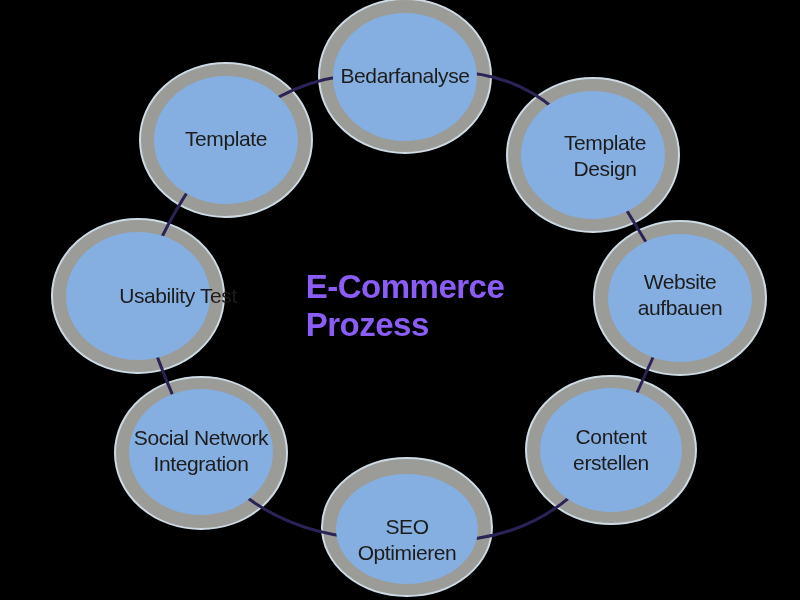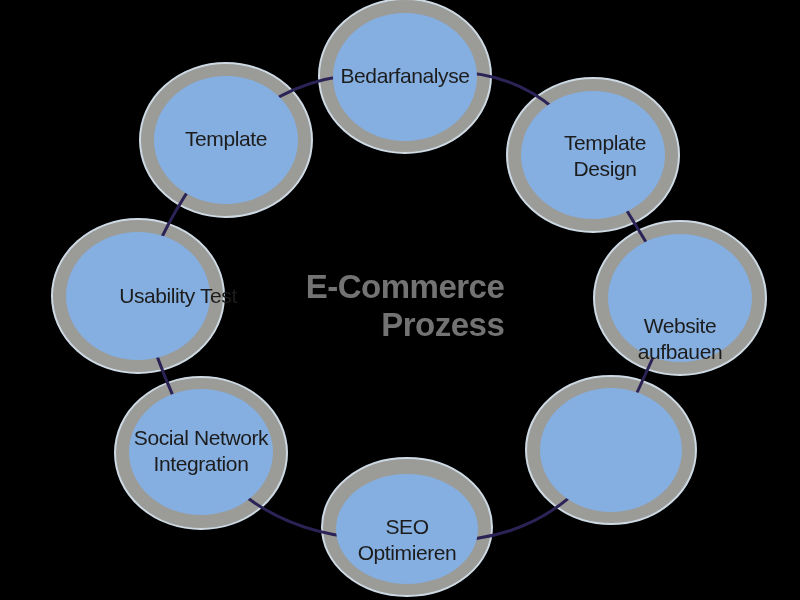--- a/index.html
+++ b/index.html
@@ -32,26 +32,26 @@
     letter-spacing: -0.4px;
     color: #1c1c1c;
     pointer-events: none;
   }
   .diagram-title {
     position: absolute;
     left: 405px;
     top: 306px;
     transform: translate(-50%, -50%);
     white-space: pre-line;
-    text-align: right;
+    text-align: left;
     font-size: 33px;
     line-height: 38px;
     font-weight: bold;
     letter-spacing: -0.5px;
-    color: #737373;
+    color: #8b5cf6;
   }
 </style>
 </head>
 <body>
 
 <div class="stage">
 
   <svg width="800" height="600" viewBox="0 0 800 600">
 
     <g>
@@ -84,22 +84,24 @@
       <ellipse cx="407" cy="529" rx="71" ry="55" fill="#85afe0"></ellipse>
       <ellipse cx="201" cy="452" rx="72" ry="63" fill="#85afe0"></ellipse>
       <ellipse cx="138" cy="296" rx="72" ry="64" fill="#85afe0"></ellipse>
       <ellipse cx="226" cy="140" rx="72" ry="64" fill="#85afe0"></ellipse>
     </g>
   </svg>
 
   <div class="node-label" style="left:405px; top:76px;">Bedarfanalyse</div>
   <div class="node-label" style="left:593px; top:156px;margin-left:12px;">Template
 Design</div>
-  <div class="node-label" style="left:680px; top:295px;margin-top:44px;">Website
+  <div class="node-label" style="left:680px; top:295px;">Website
 aufbauen</div>
+  <div class="node-label" style="left:611px; top:450px;">Content
+erstellen</div>
   <div class="node-label" style="left:201px; top:451px;">Social Network
 Integration</div>
   <div class="node-label" style="left:407px; top:540px;">SEO
 Optimieren</div>
   <div class="node-label" style="left:138px; top:296px;margin-left:40px;">Usability Test</div>
   <div class="node-label" style="left:226px; top:139px;">Template</div>
 
   <div class="diagram-title">E-Commerce
 Prozess</div>
 

